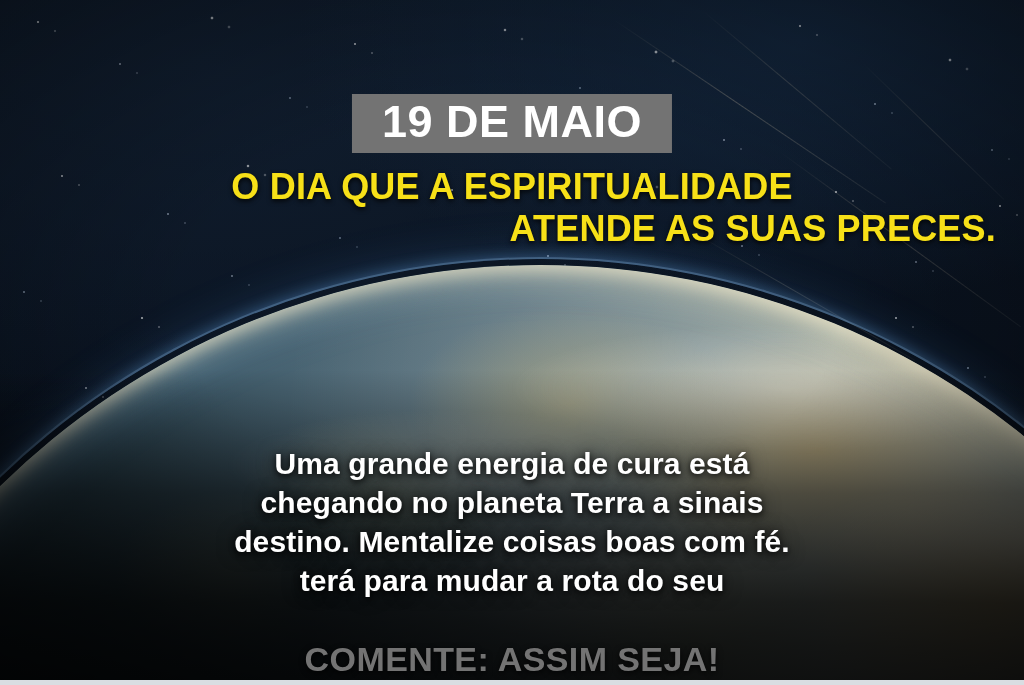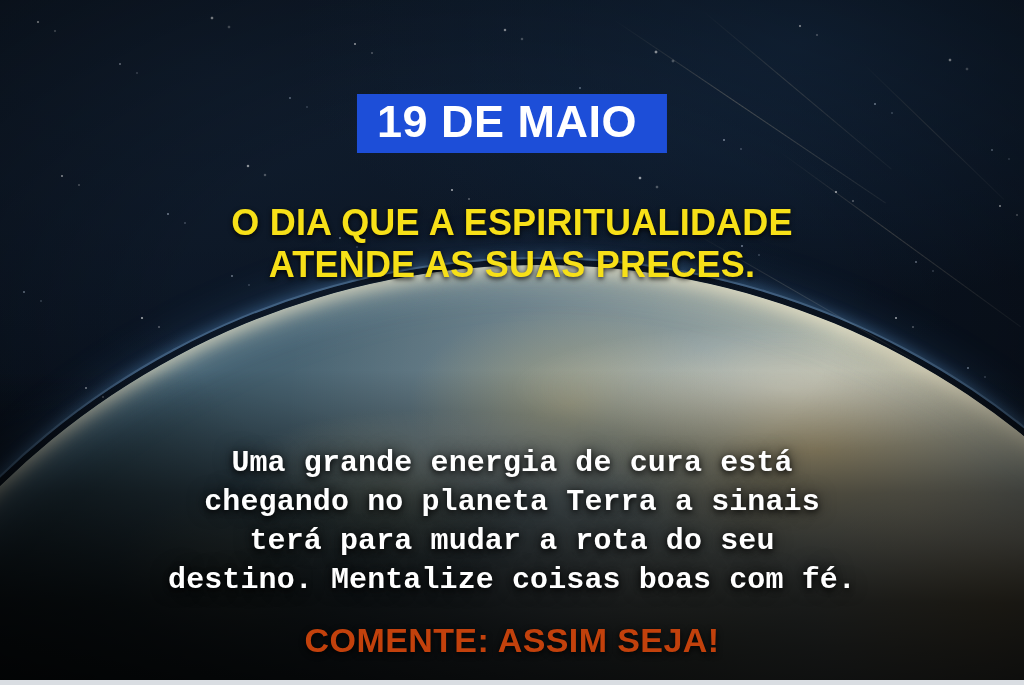--- a/index.html
+++ b/index.html
@@ -186,22 +186,22 @@
     position: absolute;
     inset: 0;
     text-align: center;
   }
 
   .date-banner {
     position: absolute;
     left: 50%;
     transform: translateX(-50%);
     top: 94px;
-    padding: 5px 30px 9px 20px;
-    background: #1d4ed8;
+    padding: 5px 30px 9px 30px;
+    background: #737373;
     line-height: 1;
   }
   .date-banner-text {
     display: block;
     color: #ffffff;
     font-size: 45px;
     font-weight: 700;
     letter-spacing: .5px;
     white-space: nowrap;
   }
@@ -210,44 +210,42 @@
     position: absolute;
     left: 0; right: 0;
     top: 166px;
     color: #f7e018;
     font-size: 36px;
     font-weight: 700;
     line-height: 1.18;
     letter-spacing: .2px;
     text-shadow: 0 2px 5px rgba(0,0,0,.85);
     padding: 0 28px;
-    margin-top: 36px;
-  }
-  .headline .l2 { display: block; }
+  }
+  .headline .l2 { display: block; text-align: right; }
 
   .body-copy {
     position: absolute;
     left: 0; right: 0;
     top: 444px;
     color: #ffffff;
     font-size: 30px;
     font-weight: 700;
     line-height: 1.30;
     letter-spacing: .1px;
     text-shadow: 0 2px 6px rgba(0,0,0,.92), 0 0 18px rgba(0,0,0,.7);
     padding: 0 52px;
-    font-family: Liberation Mono, monospace;
   }
   .body-copy span { display: block; }
 
   .cta {
     position: absolute;
     left: 0; right: 0;
-    top: 621px;
-    color: #c2410c;
+    top: 640px;
+    color: #737373;
     font-size: 34px;
     font-weight: 700;
     letter-spacing: .4px;
     text-shadow: 0 2px 6px rgba(0,0,0,.9);
   }
 
   .bottom-strip {
     position: absolute;
     left: 0; right: 0;
     bottom: 0;
@@ -288,22 +286,22 @@
     </div>
 
     <div class="headline">
       <span class="l1">O DIA QUE A ESPIRITUALIDADE</span>
       <span class="l2">ATENDE AS SUAS PRECES.</span>
     </div>
 
     <div class="body-copy">
       <span>Uma grande energia de cura está</span>
       <span>chegando no planeta Terra a sinais</span>
+      <span>destino. Mentalize coisas boas com fé.</span>
       <span>terá para mudar a rota do seu</span>
-      <span>destino. Mentalize coisas boas com fé.</span>
     </div>
 
     <div class="cta">COMENTE: ASSIM SEJA!</div>
 
   </div>
 
   <div class="bottom-strip"></div>
 </div>
 
 </body></html>

